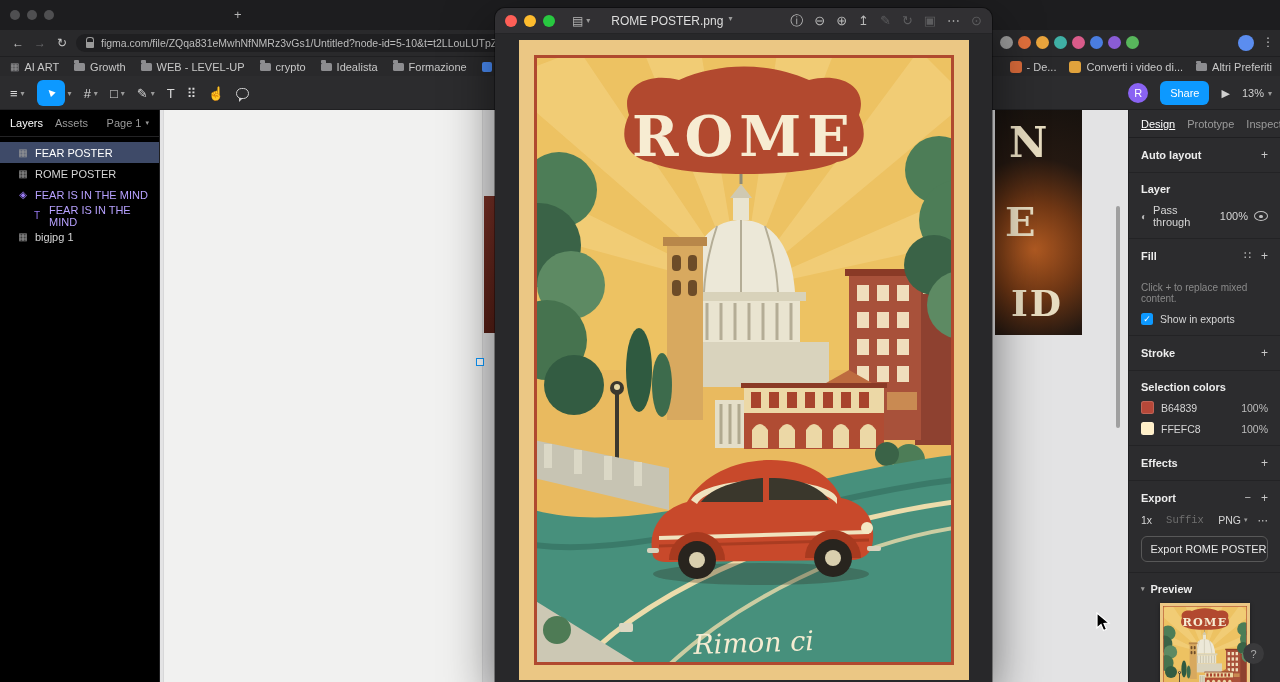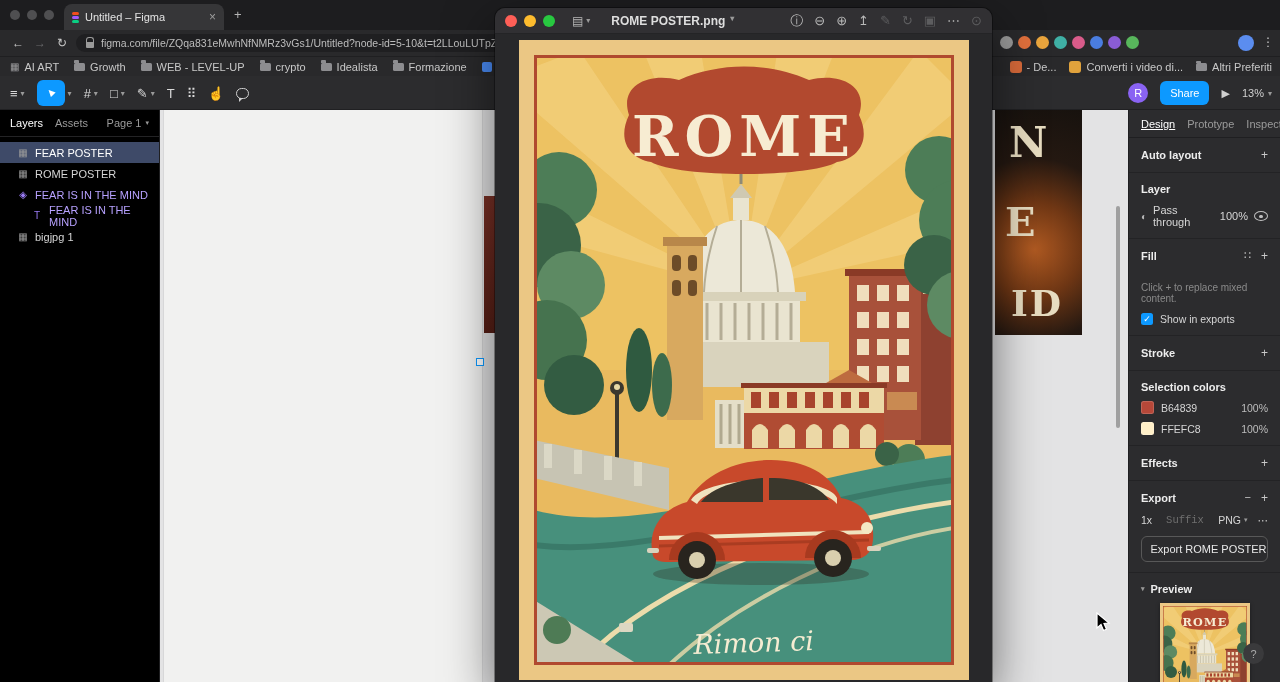--- a/index.html
+++ b/index.html
@@ -102,21 +102,21 @@
   
   .qlwin { position:absolute; left:495px; top:8px; width:497px; height:674px; background:#28282a;
            border-radius:10px 10px 0 0; overflow:hidden; z-index:10;
            box-shadow:0 18px 50px rgba(0,0,0,.55), 0 0 0 1px rgba(0,0,0,.35); }
   .qltitle { height:26px; background:#313033; border-bottom:1px solid #242426; display:flex;
              align-items:center; padding:0 10px; gap:7px; }
   .tl { width:12px; height:12px; border-radius:50%; flex:none; }
   .tl.r{background:#ff5f57}.tl.y{background:#febc2e}.tl.g{background:#28c840}
   .qlsb { margin-left:10px; display:flex; gap:3px; align-items:center; color:#b9b9b9; font-size:12px; }
   .qlname { margin-left:14px; display:flex; gap:5px; align-items:flex-start; color:#dedede;
-            font-size:12px; font-weight:bold; }
+            font-size:12px; font-weight:normal; }
   .qlicons { margin-left:auto; display:flex; gap:11px; align-items:center; color:#b9b9b9; font-size:13px; }
   .qlicons .dim { color:#5d5d5f; }
   .qlbody { display:flex; justify-content:center; padding-top:6px; }
 
   
   .rpanel { position:absolute; right:0; top:110px; width:152px; bottom:0; background:#2c2c2e;
             border-left:1px solid #1f1f21; font-size:11px; color:#d6d6d6; overflow:hidden; z-index:1; }
   .rtabs { height:28px; display:flex; align-items:center; gap:12px; padding:0 12px; border-bottom:1px solid #1f1f21; }
   .rtab { color:#9b9b9b; } .rtab.active { color:#fff;text-decoration:underline; }
   .rsec { padding:10px 12px; border-bottom:1px solid #232325; }
@@ -332,29 +332,20 @@
 </svg>
 
 <div class="screen">
 
   <div class="tabstrip">
     <div class="winlights">
       <span class="wdot"></span>
       <span class="wdot"></span>
       <span class="wdot"></span>
     </div>
-    <div class="tab">
-      <span class="fav">
-          <i class="f1"></i>
-          <i class="f2"></i>
-          <i class="f3"></i>
-        </span>
-      <span class="tabtitle">Untitled – Figma</span>
-      <span class="tabclose">×</span>
-    </div>
     <span class="newtab">+</span>
   </div>
 
   <div class="navbar">
     <span class="navbtn" style="left:8px">←</span>
     <span class="navbtn dim" style="left:30px">→</span>
     <span class="navbtn" style="left:52px">↻</span>
     <div class="urlbar">
       <span class="lock"></span>
       <span>figma.com/file/ZQqa831eMwhNfNMRz3vGs1/Untitled?node-id=5-10&amp;t=t2LLouLUTpZxhI9E</span>

